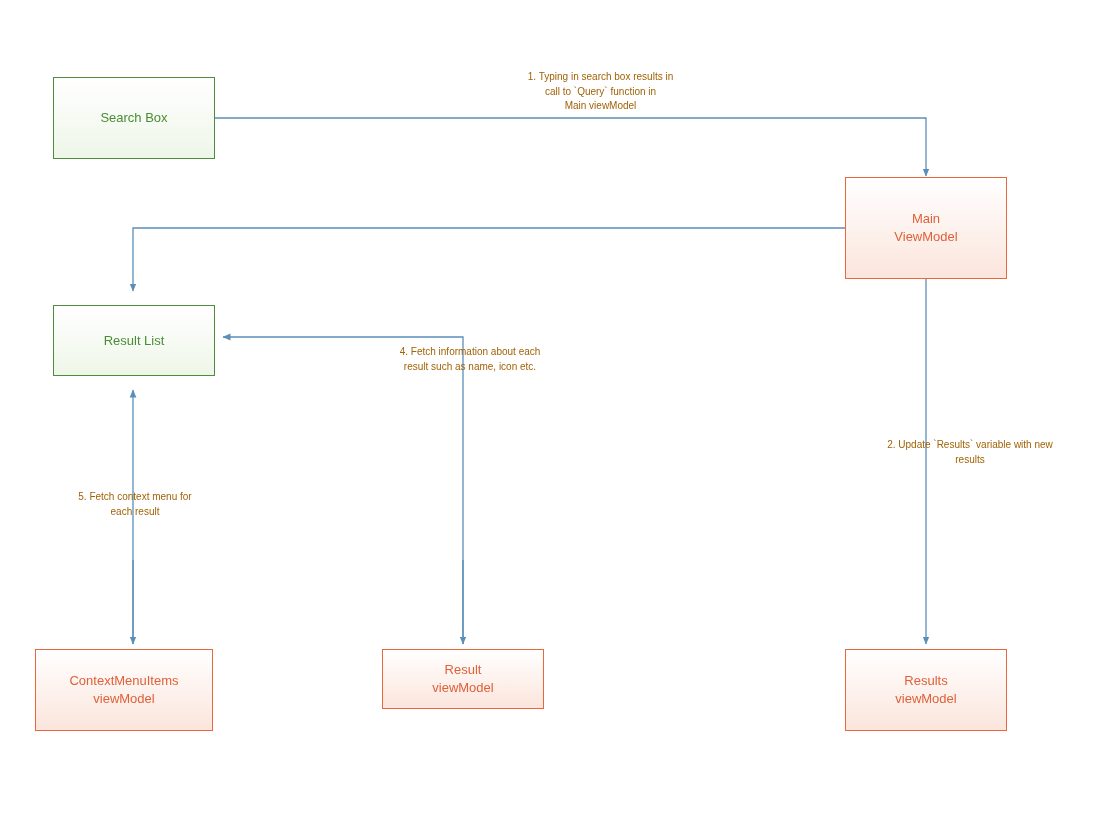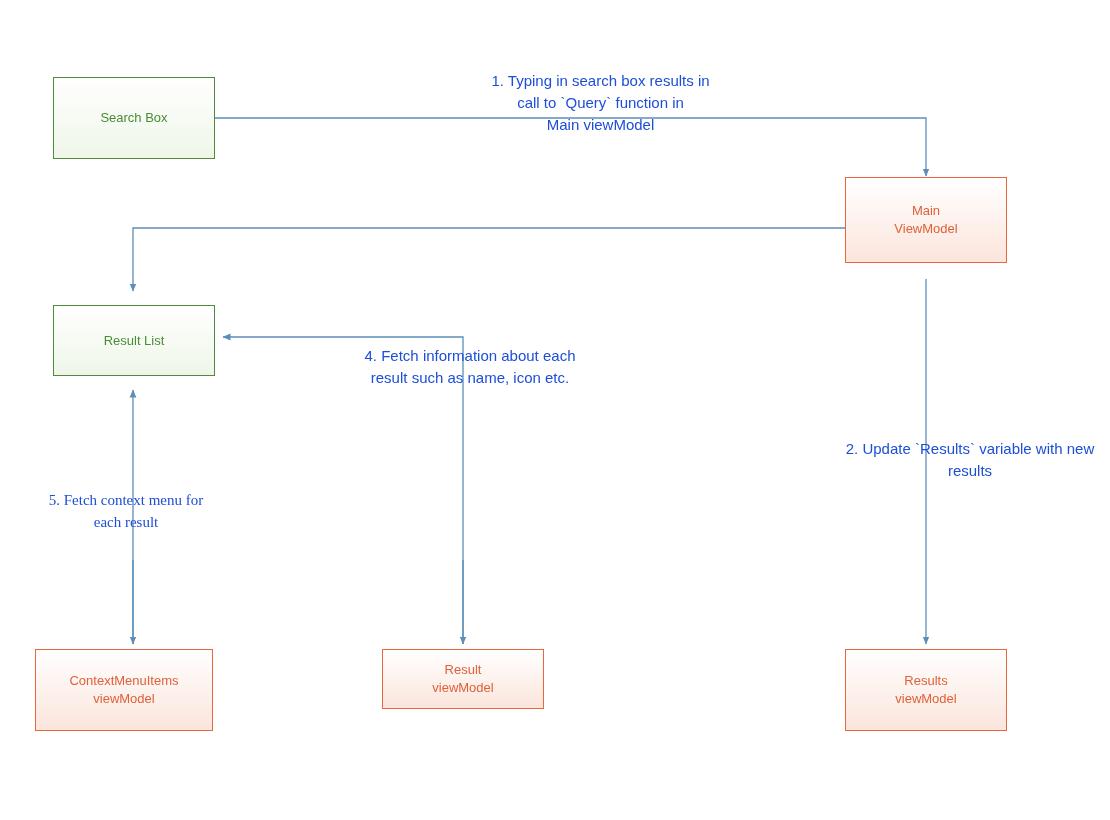--- a/index.html
+++ b/index.html
@@ -39,22 +39,22 @@
     color: #4a8c35;
     background: linear-gradient(to bottom, #ffffff 0%, #eef6e8 100%);
   }
   .node.orange {
     border: 1px solid #e8673c;
     color: #e0603a;
     background: linear-gradient(to bottom, #ffffff 0%, #fbe5dc 100%);
   }
   .label {
     position: absolute;
-    color: #1d4ed8;
-    font-size: 15px;
+    color: #a16207;
+    font-size: 10px;
     line-height: 1.45;
     text-align: center;
     white-space: pre-line;
   }
 </style>
 </head>
 <body>
 
 <div id="canvas">
 
@@ -91,21 +91,21 @@
 
     <g>
       <path d="M133,560 L133,644" fill="none" stroke="#5b8fb9" stroke-width="1.3" marker-end="url(#arrowhead)"></path>
     </g>
   </svg>
 
   <div class="node green" style="left:53px; top:77px; width:162px; height:82px;">
     <span>Search Box</span>
   </div>
 
-  <div class="node orange" style="left:845px; top:177px; width:162px; height:86px;">
+  <div class="node orange" style="left:845px; top:177px; width:162px; height:102px;">
     <span>Main
 ViewModel</span>
   </div>
 
   <div class="node green" style="left:53px; top:305px; width:162px; height:71px;">
     <span>Result List</span>
   </div>
 
   <div class="node orange" style="left:35px; top:649px; width:178px; height:82px;">
     <span>ContextMenuItems
@@ -126,16 +126,16 @@
 call to `Query` function in
 Main viewModel</div>
 
   <div class="label" style="left:800px; top:438px; width:340px;">2. Update `Results` variable with new
 results</div>
 
 
   <div class="label" style="left:320px; top:345px; width:300px;">4. Fetch information about each
 result such as name, icon etc.</div>
 
-  <div class="label" style="left:1px; top:490px; width:250px;font-family:Liberation Serif, serif;">5. Fetch context menu for
+  <div class="label" style="left:10px; top:490px; width:250px;">5. Fetch context menu for
 each result</div>
 
 </div>
 
 </body></html>

